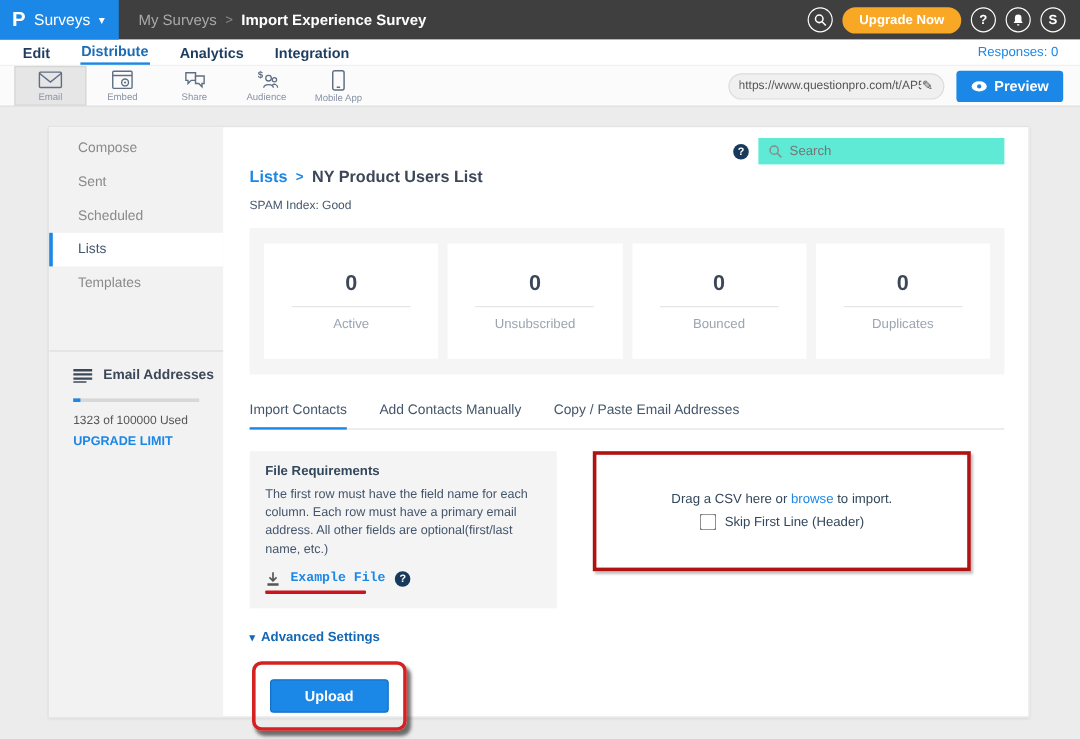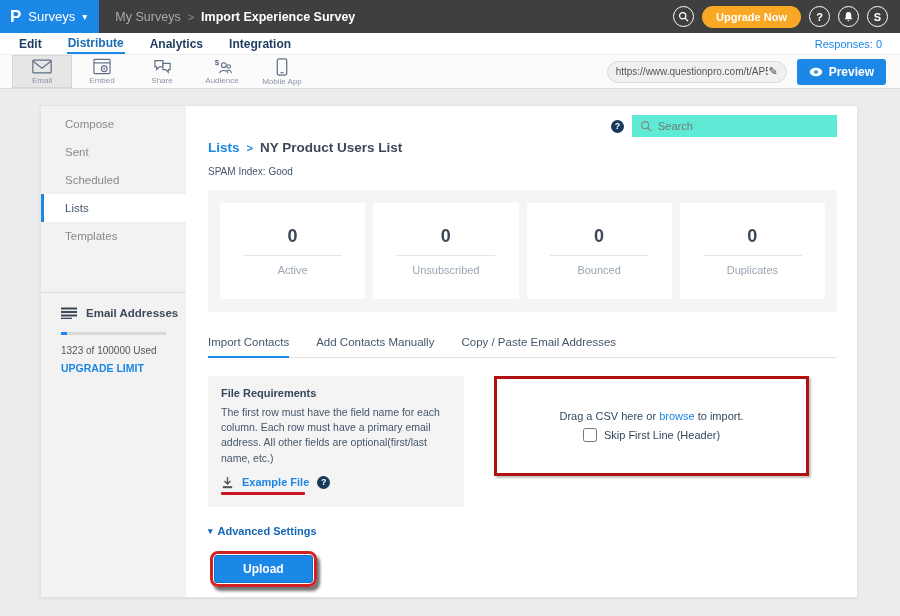--- a/index.html
+++ b/index.html
@@ -72,33 +72,33 @@
 
   .tabs { margin-top:24px; display:flex; gap:27px; border-bottom:1px solid #e2e2e2; }
   .tab { font-size:11.5px; font-weight:normal; color:#44566b; padding-bottom:8px; cursor:pointer; }
   .tab.active { border-bottom:2px solid #1b87e6; margin-bottom:-1px; }
 
   .import-row { margin-top:18px; display:flex; }
   .filereq { width:256px; background:#f4f4f4; padding:11px 13px 12px 13px; }
   .filereq-title { font-size:11px; font-weight:bold; color:#33475b; }
   .filereq-body { margin-top:6px; font-size:10.5px; color:#44566b; line-height:1.45; }
   .example-row { margin-top:10px; display:flex; align-items:center; gap:8px; }
-  .example-link { font-size:11px; font-weight:bold; color:#1b87e6; cursor:pointer; }
+  .example-link { font-size:11px; font-weight:bold; color:#1b87e6; cursor:pointer;font-family:Liberation Mono, monospace; }
   .red-underline { width:84px; height:3px; background:#c9151e; margin-top:3px; border-radius:1px; }
 
   .dropzone { margin-left:auto; margin-right:28px; width:315px; height:100px; border:3px solid #b01212; background:#fff; display:flex; flex-direction:column; align-items:center; justify-content:center; gap:6px; box-shadow:2px 2px 2px rgba(0,0,0,0.25); }
   .drop-line { font-size:11px; color:#33475b; }
   .browse-link { color:#1b87e6; cursor:pointer; }
   .skip-row { display:flex; align-items:center; gap:7px; font-size:11px; color:#33475b; }
   .skip-row input { width:14px; height:14px; }
 
   .advanced { margin-top:18px; display:flex; align-items:center; gap:5px; color:#1467b3; font-size:11px; font-weight:bold; cursor:pointer; }
   .adv-caret { font-size:9px; }
 
-  .upload-wrap { display:inline-block; margin-top:14px; margin-left:2px; border:3px solid #d42222; border-radius:8px; padding:1px; box-shadow:3px 4px 3px rgba(0,0,0,0.55); }
+  .upload-wrap { display:inline-block; margin-top:14px; margin-left:2px; border:3px solid #d42222; border-radius:8px; padding:12px; box-shadow:3px 4px 3px rgba(0,0,0,0.55); }
   .upload-btn { display:block; background:#1b87e6; border:1px solid #1272c8; border-radius:3px; color:#fff; font-size:12px; font-weight:bold; padding:6px 28px; cursor:pointer; }
 </style>
 </head>
 <body>
 
 <div class="page">
 
   <header class="topbar">
     <div class="topbar-left">
       <span class="logo">P</span>

